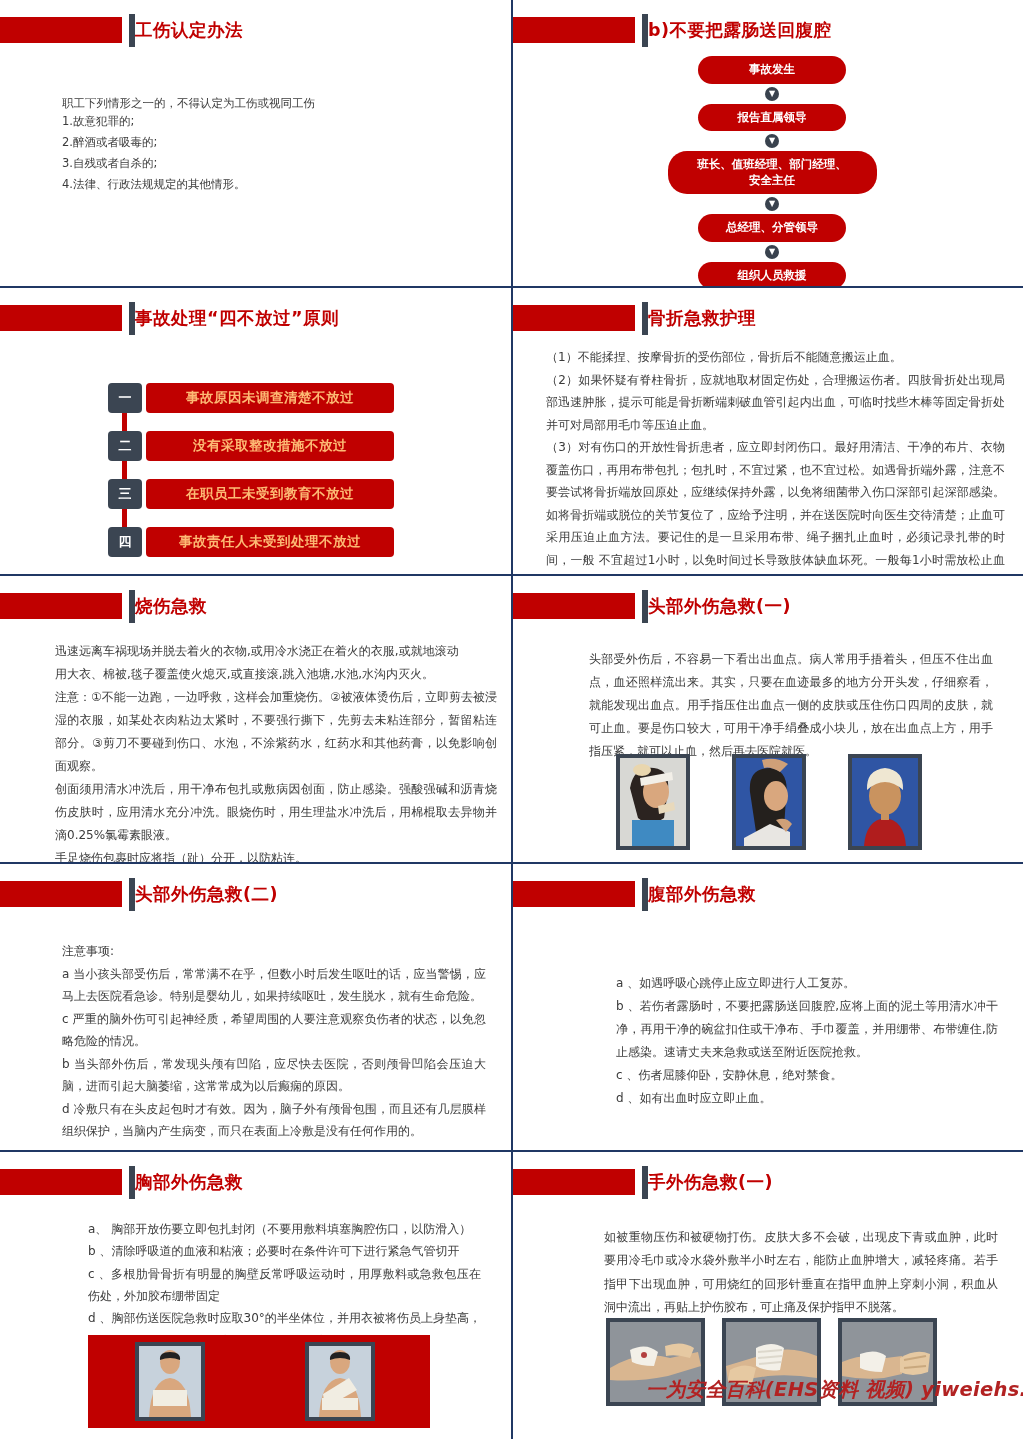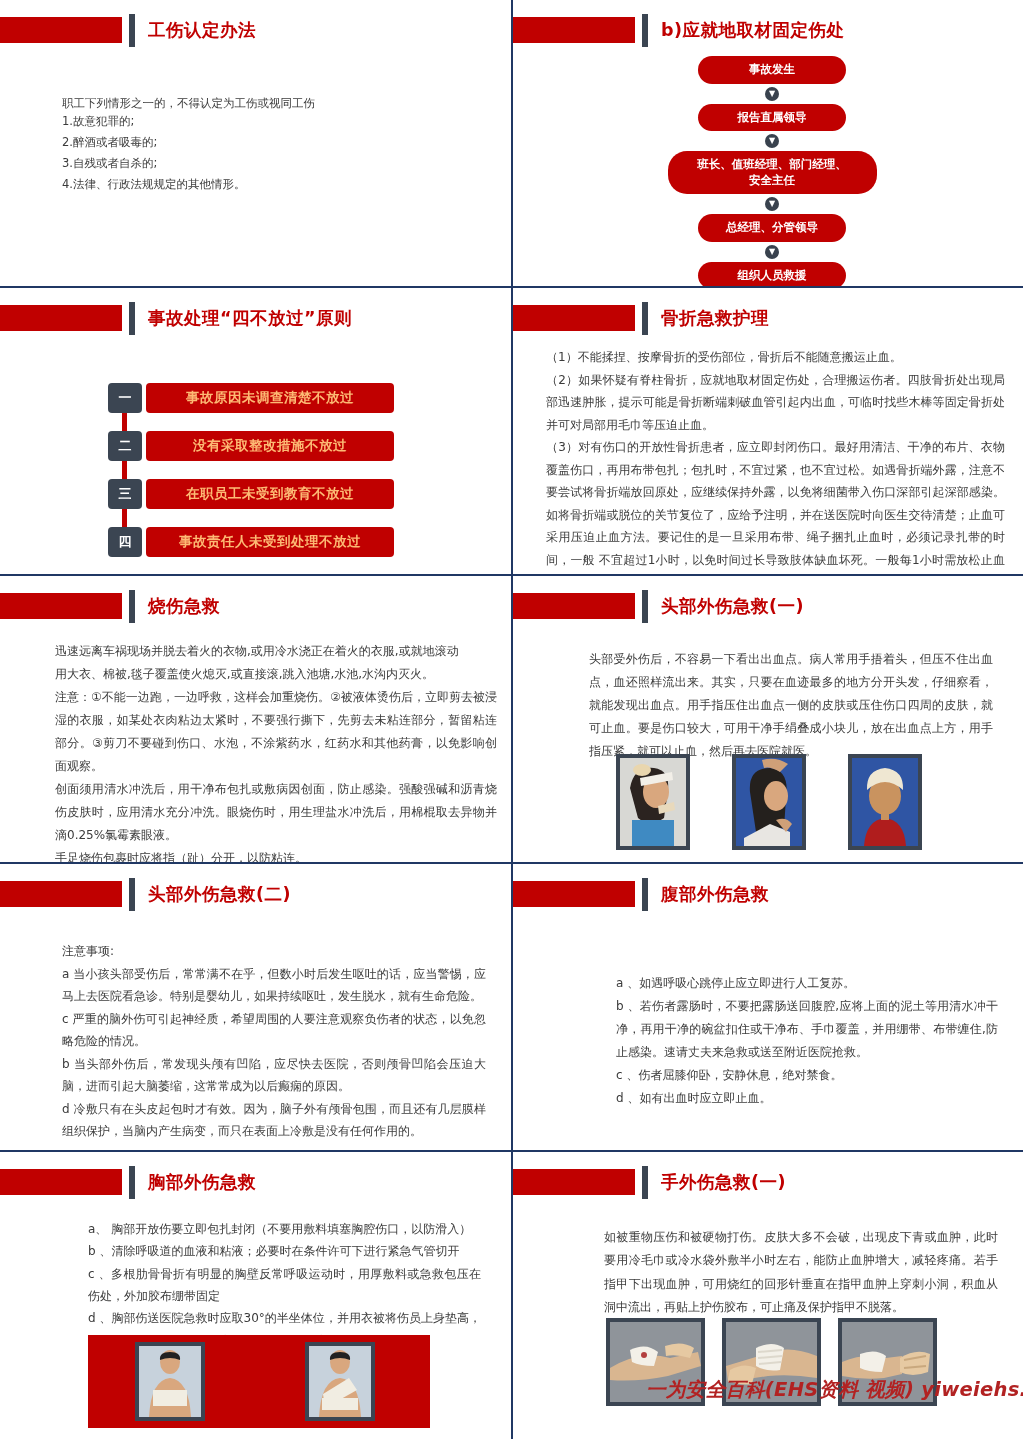--- a/index.html
+++ b/index.html
@@ -14,21 +14,21 @@
     overflow:hidden;
   }
   .slide{position:relative;background:#fff;border-bottom:2px solid #203864;overflow:hidden;box-sizing:border-box;}
   .col-right{border-left:2px solid #203864;}
   .last-row{border-bottom:none;}
 
   
   .slide-header{position:absolute;top:13px;left:0;height:34px;display:flex;align-items:center;}
   .red-block{width:122px;height:26px;background:#C00000;}
   .dark-tick{width:6px;height:33px;background:#3B4552;margin-left:7px;}
-  .slide-title{margin-left:13px;font-size:17.5px;font-weight:bold;color:#C00000;white-space:nowrap;letter-spacing:.5px;}
+  .slide-title{font-size:17.5px;font-weight:bold;color:#C00000;white-space:nowrap;letter-spacing:.5px;}
 
   .body-text{color:#3b3b3b;text-align:justify;}
   .body-text p{margin:0;}
 
   
   .s1-content{position:absolute;left:62px;top:96px;right:42px;font-size:11.5px;color:#3b3b3b;}
   .s1-intro{margin:0 0 22px 0;}
   .s1-item{margin:0;line-height:21px;}
 
   
@@ -90,21 +90,21 @@
       <p class="s1-item">2.醉酒或者吸毒的;</p>
       <p class="s1-item">3.自残或者自杀的;</p>
       <p class="s1-item">4.法律、行政法规规定的其他情形。</p>
     </div>
   </section>
 
   <section class="slide col-right">
     <header class="slide-header">
       <div class="red-block"></div>
       <div class="dark-tick"></div>
-      <h2 class="slide-title">b)应就地取材固定伤处</h2>
+      <h2 class="slide-title">b)不要把露肠送回腹腔</h2>
     </header>
     <div class="flow">
       <div class="pill">事故发生</div>
       <div class="arrow-circle">▼</div>
       <div class="pill">报告直属领导</div>
       <div class="arrow-circle">▼</div>
       <div class="pill pill-big">班长、值班经理、部门经理、
 安全主任</div>
       <div class="arrow-circle">▼</div>
       <div class="pill">总经理、分管领导</div>

